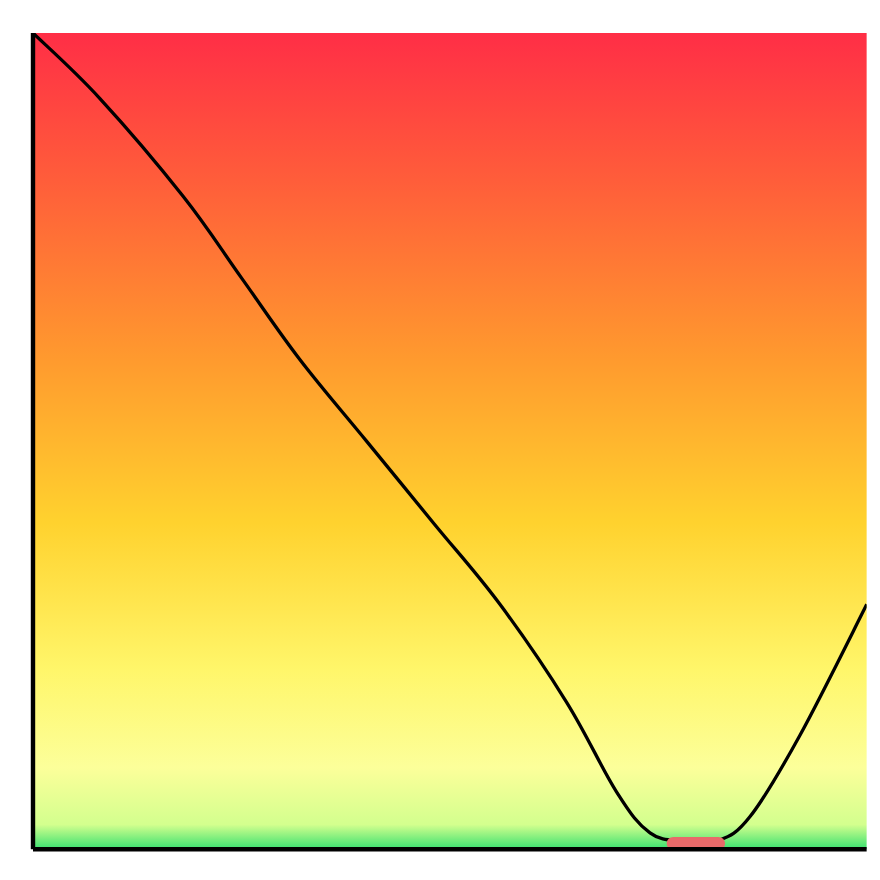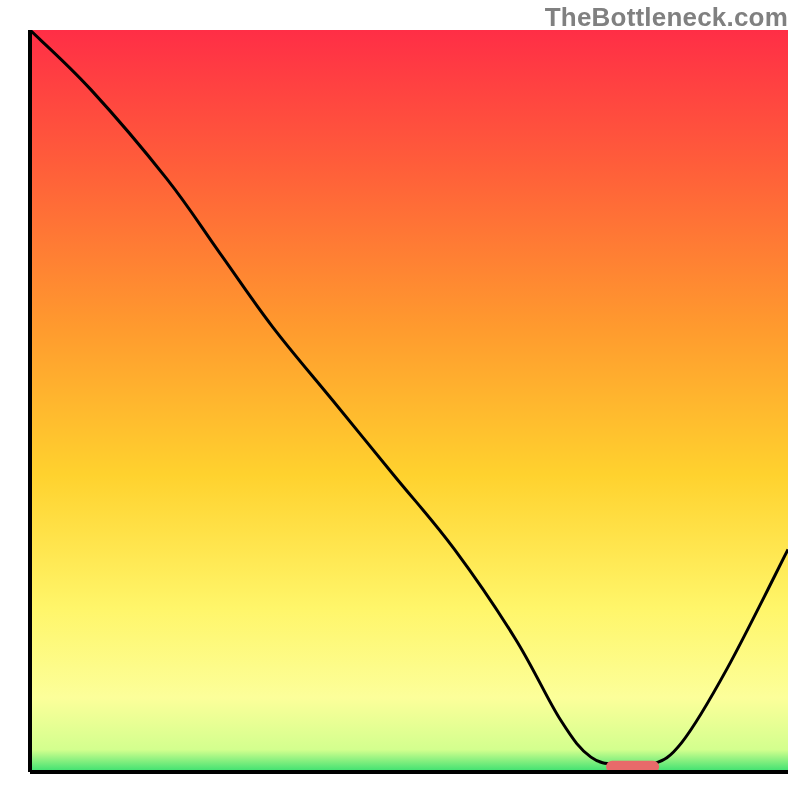--- a/index.html
+++ b/index.html
@@ -30,21 +30,20 @@
     top: 30px;
     left: 12px;
     width: 776px;
     height: 760px;
   }
 </style>
 </head>
 <body>
 
 <div class="chart-container">
-  <div class="watermark">TheBottleneck.com</div>
 
   <svg class="chart" viewBox="0 0 776 760" preserveAspectRatio="none">
     <defs>
       <linearGradient id="bg-grad" x1="0" y1="0" x2="0" y2="1">
         <stop id="g0" offset="0%" stop-color="#ff2e46"></stop>
         <stop id="g1" offset="18%" stop-color="#ff5d3a"></stop>
         <stop id="g2" offset="40%" stop-color="#ff9a2e"></stop>
         <stop id="g3" offset="60%" stop-color="#ffd22e"></stop>
         <stop id="g4" offset="78%" stop-color="#fff66a"></stop>
         <stop id="g5" offset="90%" stop-color="#fcff9a"></stop>

